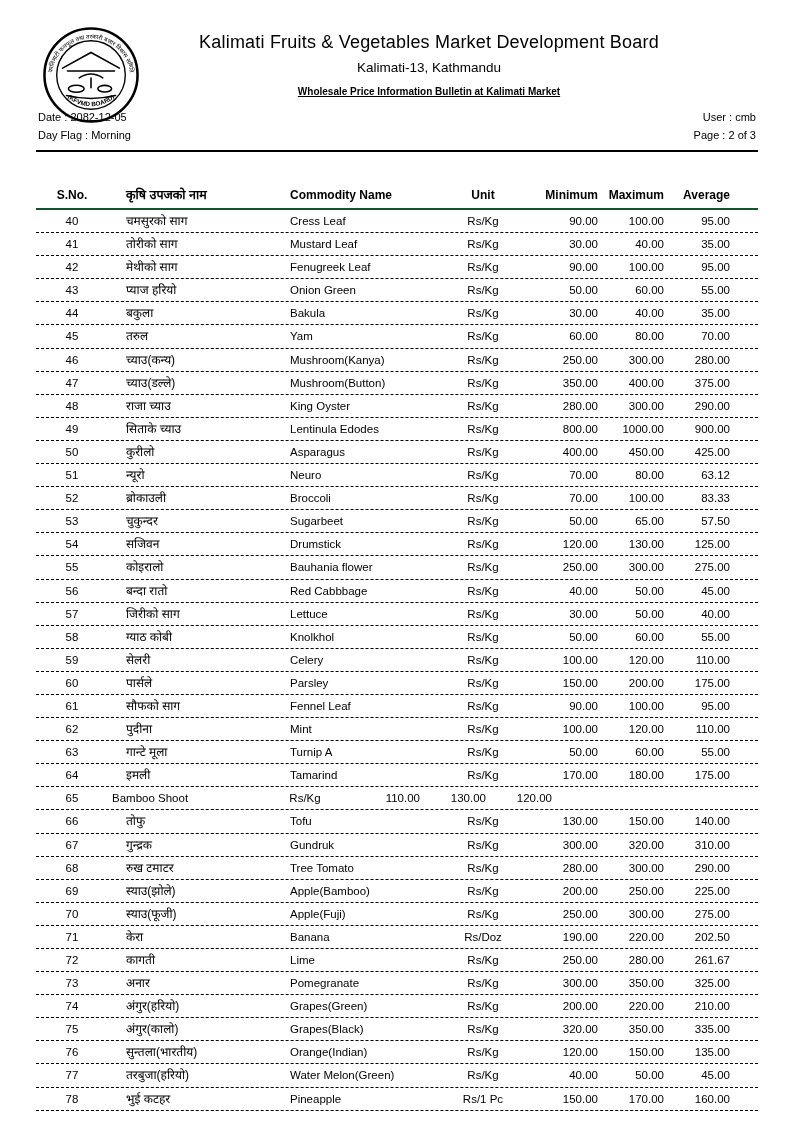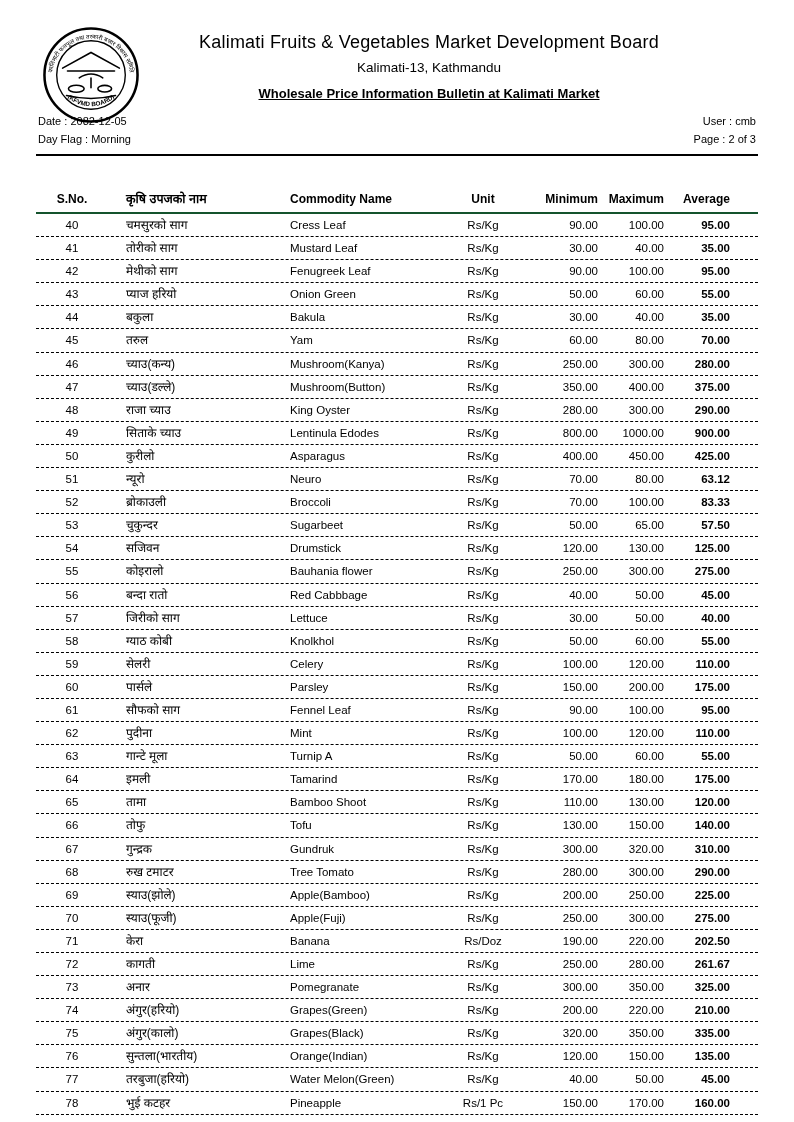--- a/index.html
+++ b/index.html
@@ -8,37 +8,37 @@
     width:794px;height:1122px;
     background:#ffffff;color:#000;
     font-family:"Liberation Sans","DejaVu Sans",sans-serif;
     overflow:hidden;
   }
   
   .logo{position:absolute;left:42px;top:26px;width:98px;height:98px;}
   .head-center{padding-top:32px;padding-left:64px;text-align:center;}
   .org-name{font-size:18px;letter-spacing:.2px;}
   .address{font-size:13.5px;margin-top:7px;}
-  .bulletin{font-size:13px;font-weight:700;text-decoration:underline;margin-top:11px;}
+  .bulletin{font-size:10px;font-weight:700;text-decoration:underline;margin-top:11px;}
   
   .meta-row{display:flex;justify-content:space-between;padding:0 38px;font-size:11px;}
   .meta-row.first{margin-top:14px;}
   .meta-row.second{margin-top:6px;}
   
   .table{margin:9px 0 0 36px;width:722px;border-top:2px solid #000;font-size:11.5px;}
   .thead{display:flex;height:24px;line-height:23px;border-bottom:2px solid #14532d;font-weight:700;font-size:12px;margin-top:32px;}
   .tr{display:flex;height:23.1px;line-height:22px;border-bottom:1px dashed #000;box-sizing:border-box;}
   .td,.th{box-sizing:border-box;overflow:hidden;white-space:nowrap;}
   .c-sno{width:72px;text-align:center;}
   .c-nep{width:178px;text-align:left;padding-left:18px;font-size:12px;}
   .c-com{width:168px;text-align:left;padding-left:4px;}
   .c-unit{width:58px;text-align:center;}
   .c-min{width:86px;text-align:right;}
   .c-max{width:66px;text-align:right;}
-  .c-avg{width:94px;text-align:right;padding-right:28px;font-weight:700;}
+  .c-avg{width:94px;text-align:right;padding-right:28px;font-weight:400;}
   .thead .c-nep{font-size:12.5px;}
   .thead .c-avg{font-weight:700;}
 </style>
 </head>
 <body>
 
 <div class="page">
 
   <svg class="logo" viewBox="0 0 100 100" aria-hidden="true">
     <defs>
@@ -310,21 +310,20 @@
           <div class="td c-sno">64</div>
           <div class="td c-nep">इमली</div>
           <div class="td c-com">Tamarind</div>
           <div class="td c-unit">Rs/Kg</div>
           <div class="td c-min">170.00</div>
           <div class="td c-max">180.00</div>
           <div class="td c-avg">175.00</div>
         </div>
         <div class="tr">
           <div class="td c-sno">65</div>
-          <div class="td c-nep">तामा</div>
           <div class="td c-com">Bamboo Shoot</div>
           <div class="td c-unit">Rs/Kg</div>
           <div class="td c-min">110.00</div>
           <div class="td c-max">130.00</div>
           <div class="td c-avg">120.00</div>
         </div>
         <div class="tr">
           <div class="td c-sno">66</div>
           <div class="td c-nep">तोफु</div>
           <div class="td c-com">Tofu</div>

